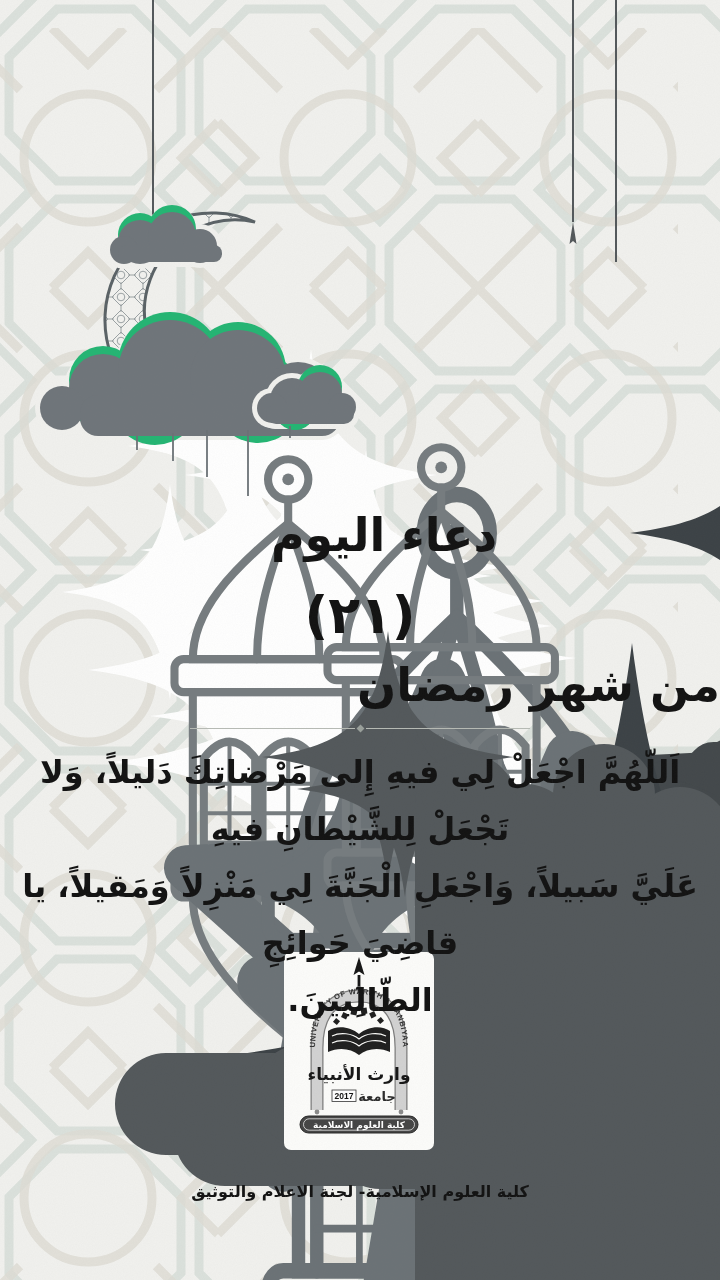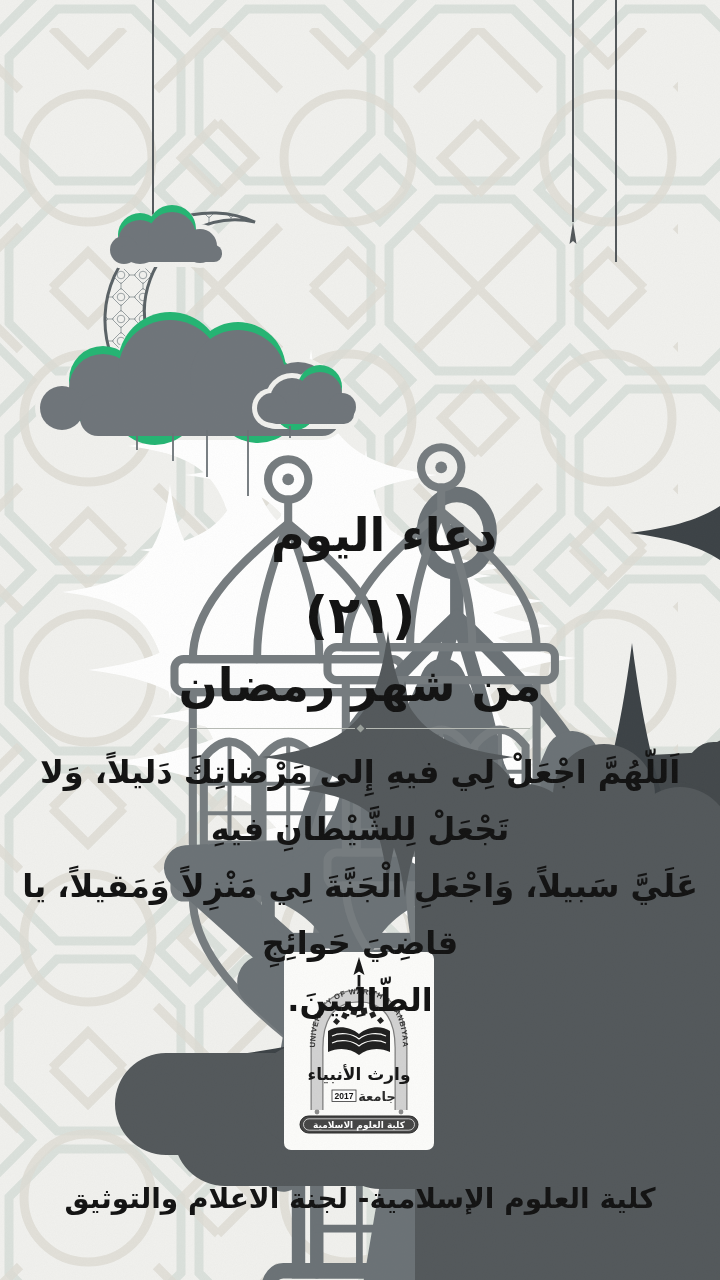--- a/index.html
+++ b/index.html
@@ -6,31 +6,31 @@
   #page{
     position:relative;width:720px;height:1280px;margin:0 auto;
     background:#f1f1ee;overflow:hidden;
     font-family:"DejaVu Sans",sans-serif;
   }
   #page svg.layer{position:absolute;left:0;top:0;}
   .txt{position:absolute;left:0;width:720px;text-align:center;color:#121212;z-index:4;}
   .title-line{font-weight:700;font-size:46px;line-height:1.2;letter-spacing:0;}
   #title-1{top:508px;padding-left:24px;}
   #title-2{top:584px;font-size:52px;}
-  #title-3{top:658px;}
+  #title-3{top:658px;text-align:right;}
   #divider{position:absolute;top:727px;left:190px;width:340px;height:3px;z-index:4;
     display:flex;align-items:center;}
   #divider .rule{flex:1;height:1px;background:#b7bbb5;}
   #divider .orn{width:7px;height:7px;background:#9aa09b;transform:rotate(45deg) scale(.8);margin:0 2px;}
   #dua{
     top:744px;padding:0 22px;width:676px;
     font-size:32px;font-weight:700;line-height:57px;
     white-space:pre-line;direction:rtl;
   }
-  #footer{top:1182px;font-size:28px;font-weight:700;direction:rtl;}
+  #footer{top:1182px;font-size:16px;font-weight:700;direction:rtl;}
   #logo-box{position:absolute;left:284px;top:952px;z-index:3;}
   #noise{position:absolute;left:0;top:0;z-index:6;pointer-events:none;}
 </style>
 </head>
 <body>
 
 <div id="page">
 
   <svg class="layer" width="720" height="1280" aria-hidden="true">
     <defs>

